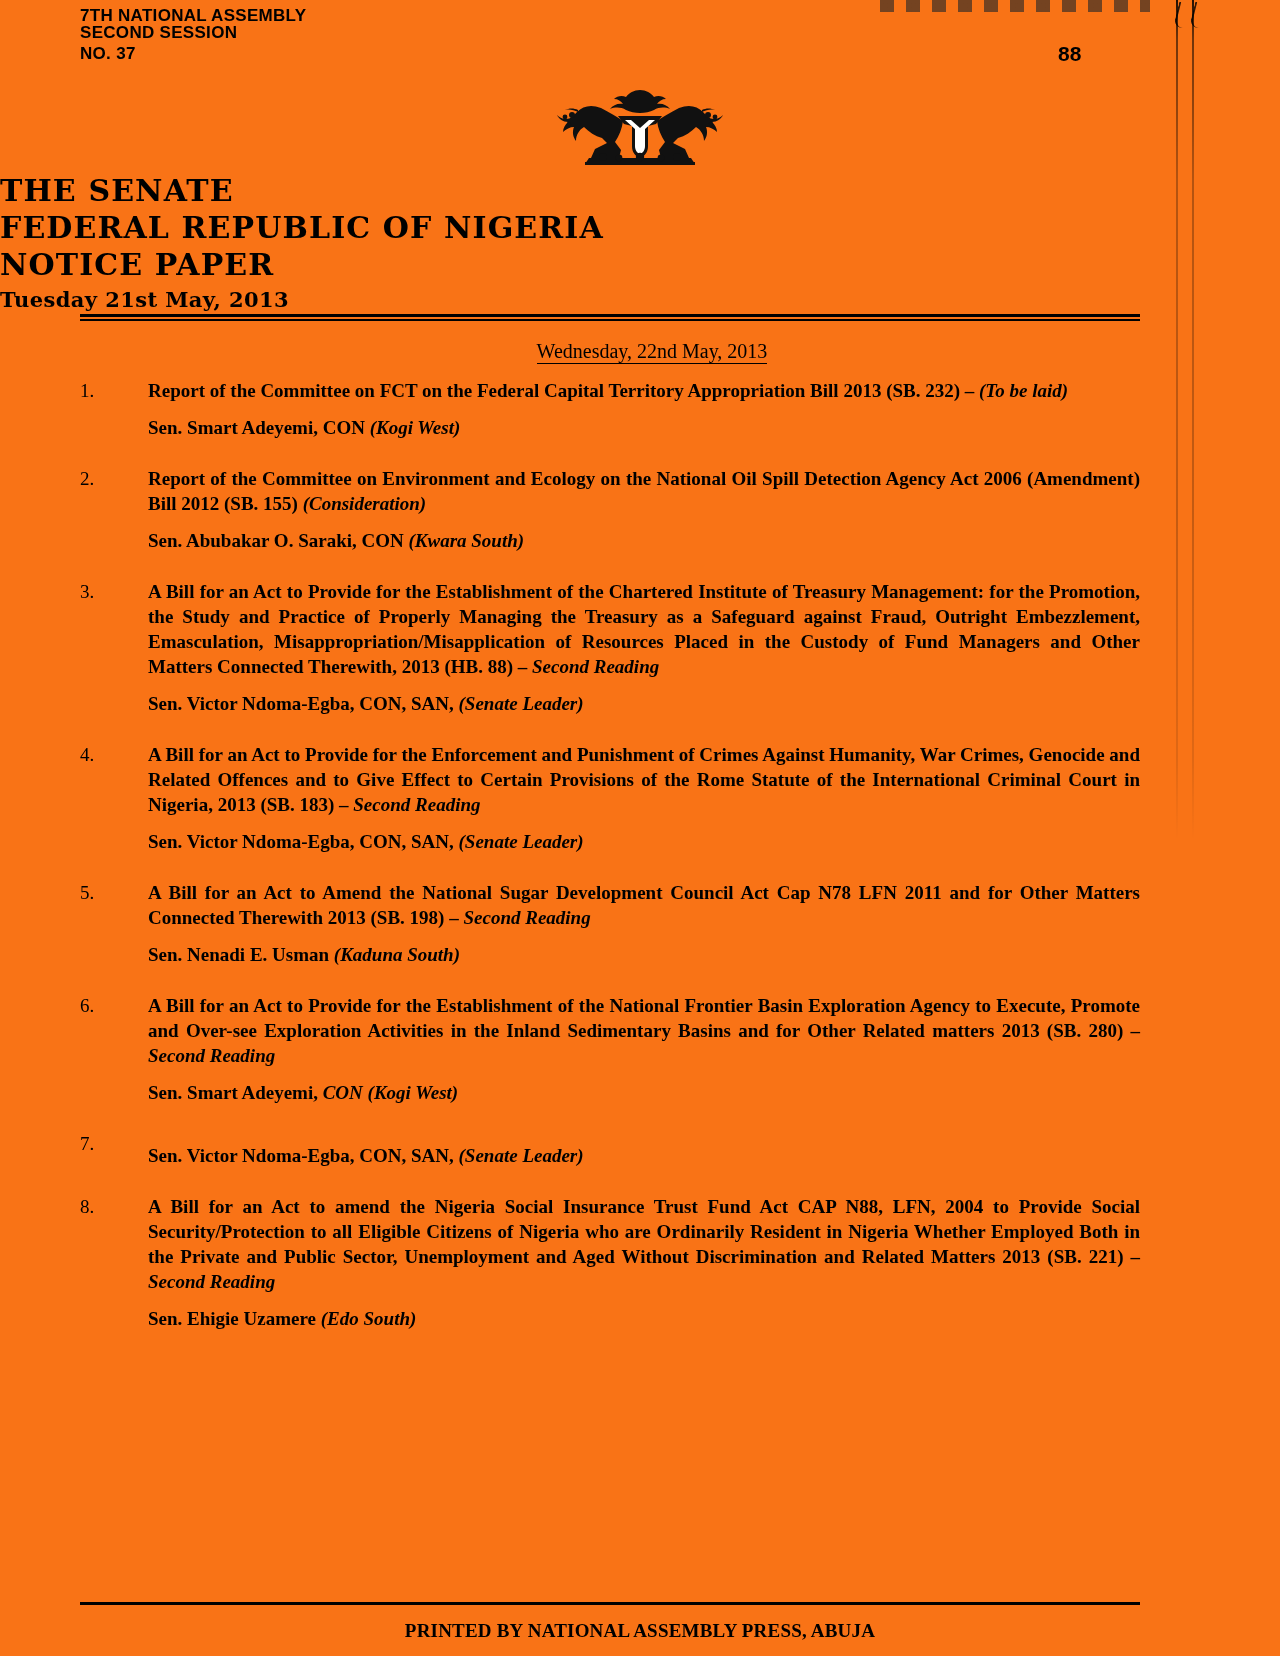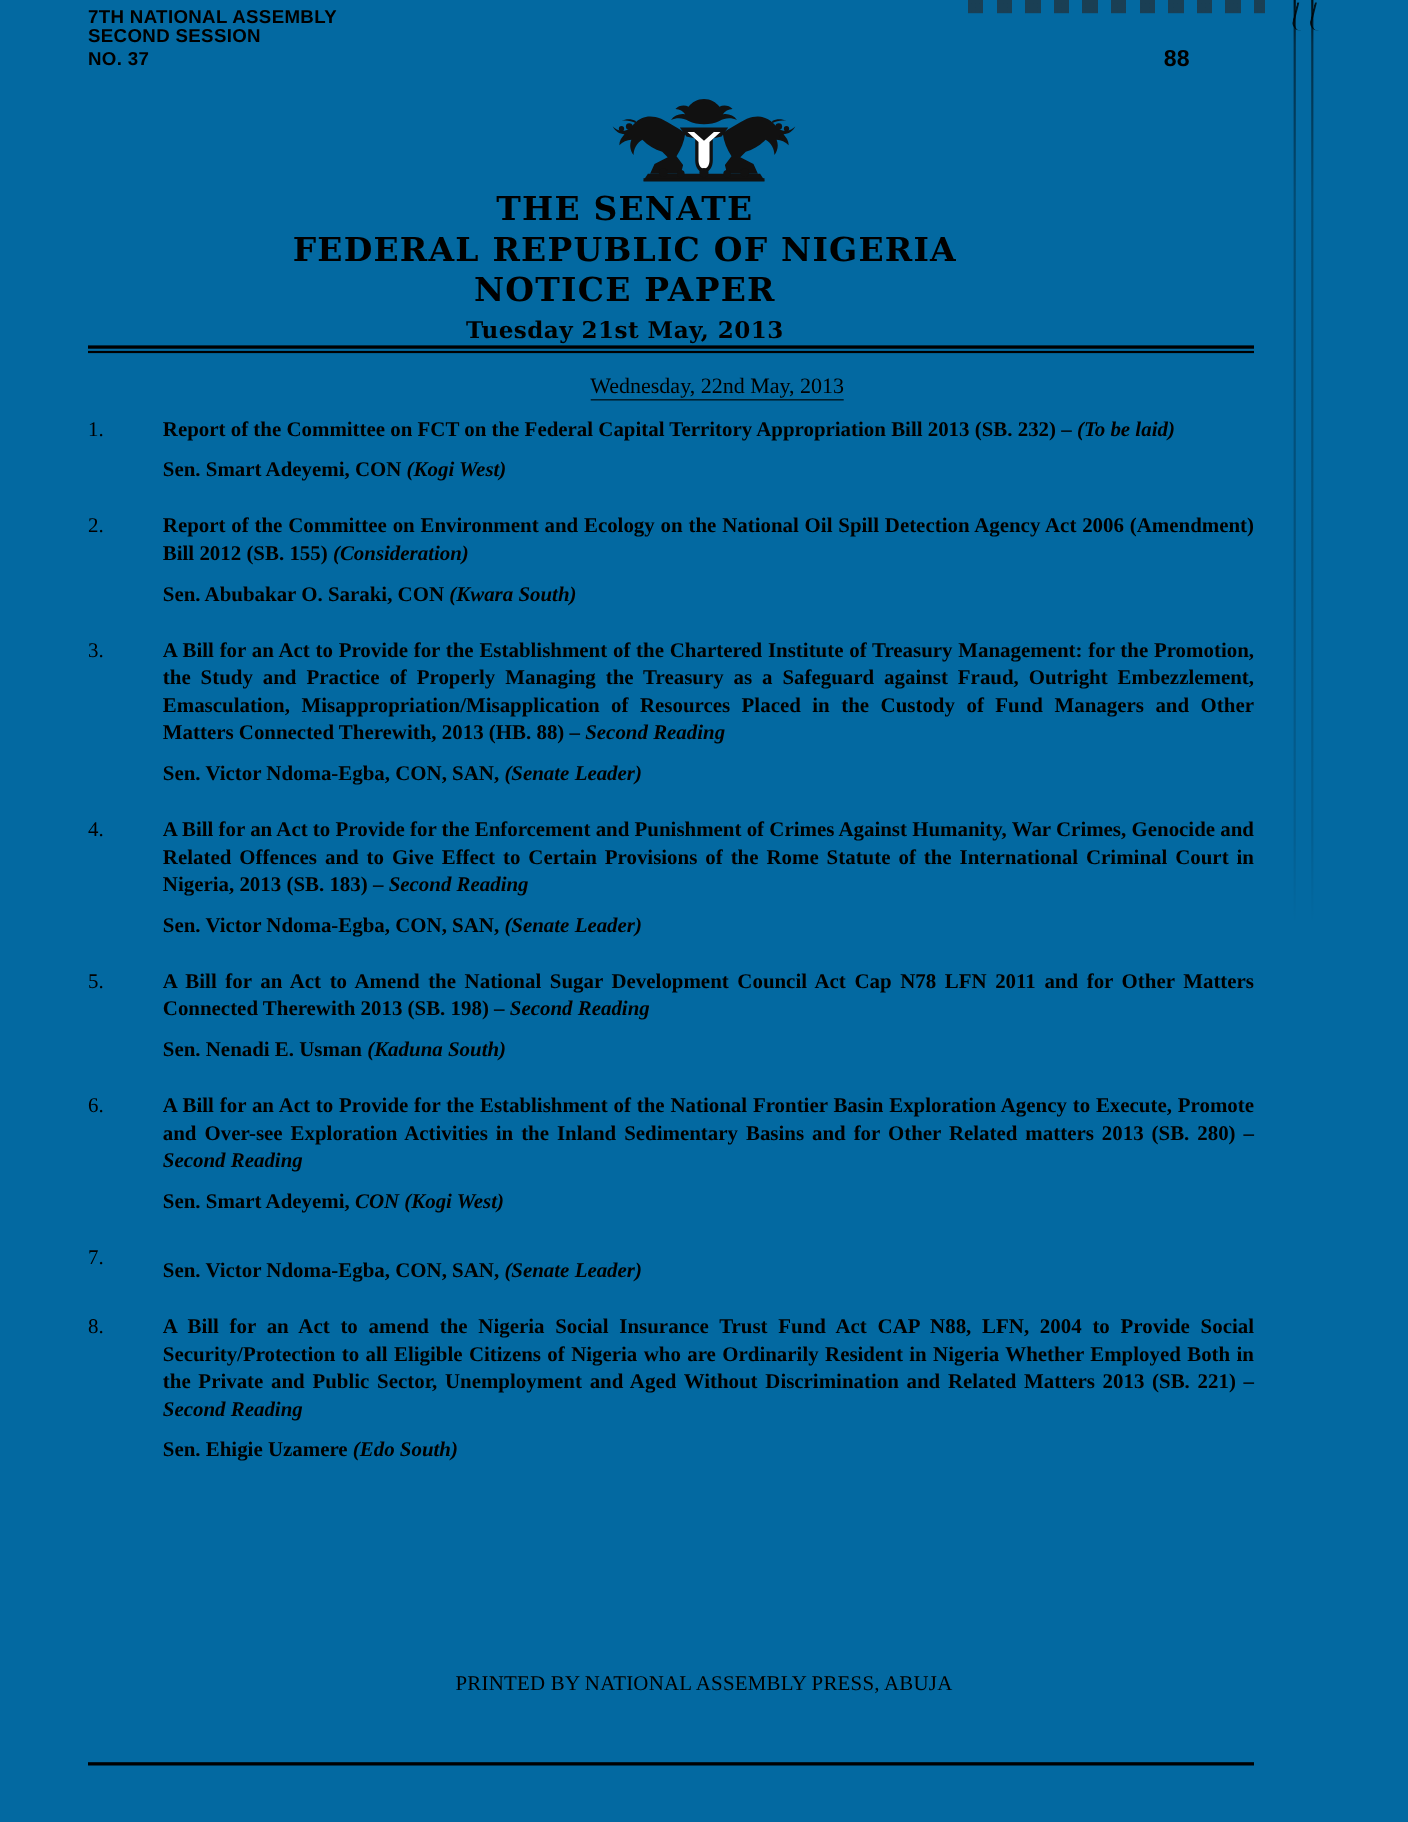--- a/index.html
+++ b/index.html
@@ -8,21 +8,21 @@
     background: #ffffff;
   }
   body {
     font-family: "Liberation Serif", serif;
     color: #000000;
   }
   .page {
     position: relative;
     width: 1280px;
     height: 1656px;
-    background: #0369a1;
+    background: #f97316;
     overflow: hidden;
     box-sizing: border-box;
   }
 
   
   .scan-smudge-top {
     position: absolute;
     top: 0px;
     left: 880px;
     width: 270px;
@@ -98,21 +98,20 @@
     justify-content: center;
   }
   .crest svg { display: block; }
 
   
   .titles {
     position: absolute;
     top: 172px;
     left: 0;
     width: 1136px;
-    text-align: center;
   }
   .title-line {
     font-family: "DejaVu Serif", serif;
     font-weight: bold;
     font-size: 30px;
     line-height: 37px;
     letter-spacing: 1.1px;
   }
   .title-date {
     font-family: "DejaVu Serif", serif;
@@ -198,27 +197,28 @@
   
   .footer-rule {
     position: absolute;
     top: 1602px;
     left: 80px;
     width: 1060px;
     border-top: 3px solid #000;
   }
   .footer-text {
     position: absolute;
-    top: 1520px;
+    top: 1620px;
     left: 0;
     width: 1280px;
     text-align: center;
     font-family: "Liberation Serif", serif;
     font-size: 19px;
     letter-spacing: 0.2px;
+    font-weight: bold;
   }
 </style>
 </head>
 <body>
 
 <div class="page">
 
   <div class="scan-smudge-top"></div>
   <div class="scan-edge-streak a"></div>
   <div class="scan-edge-streak b"></div>

